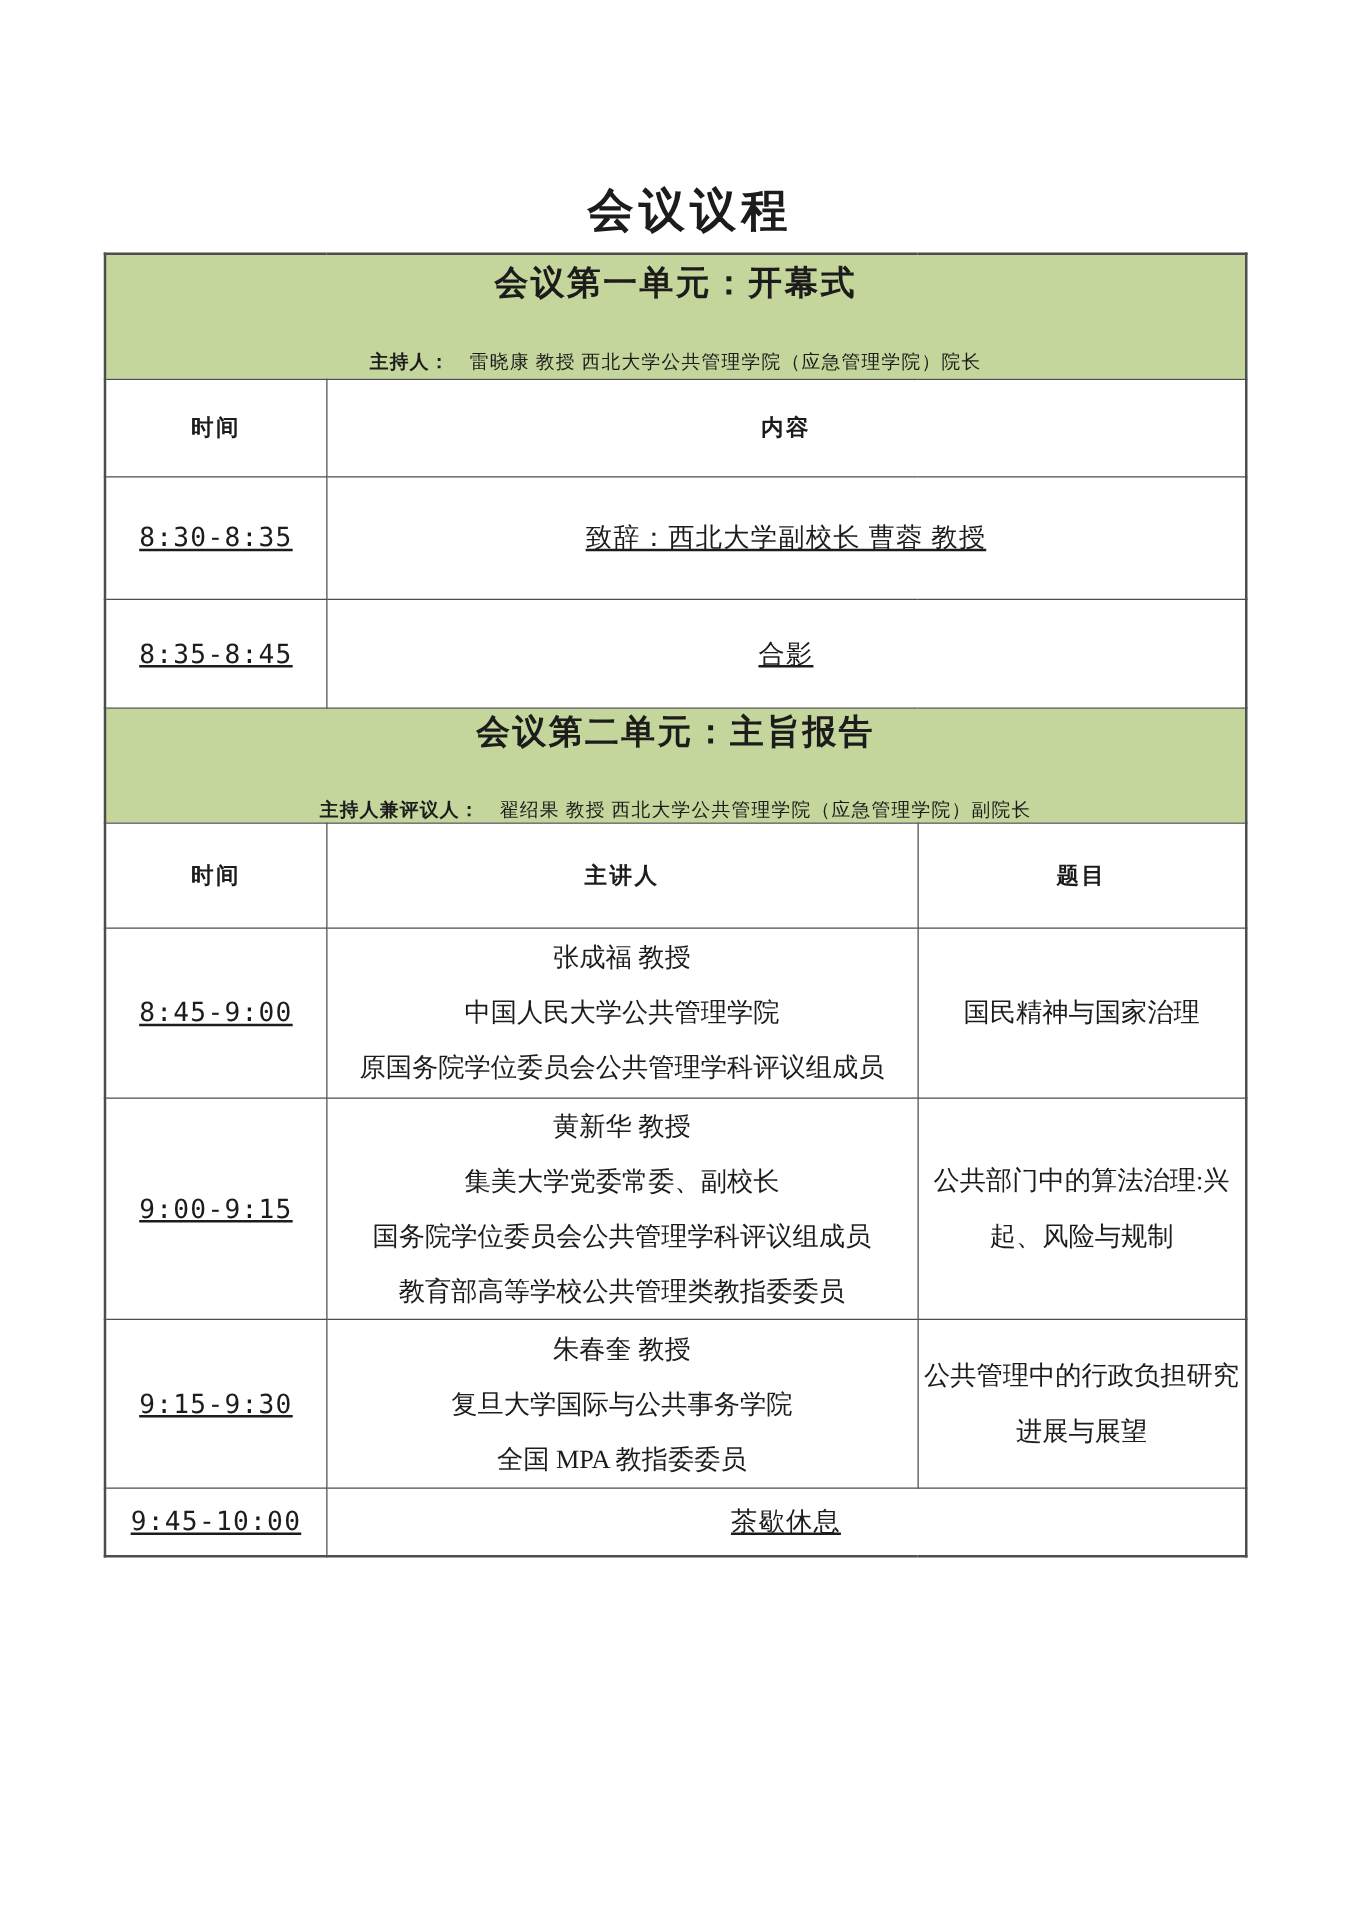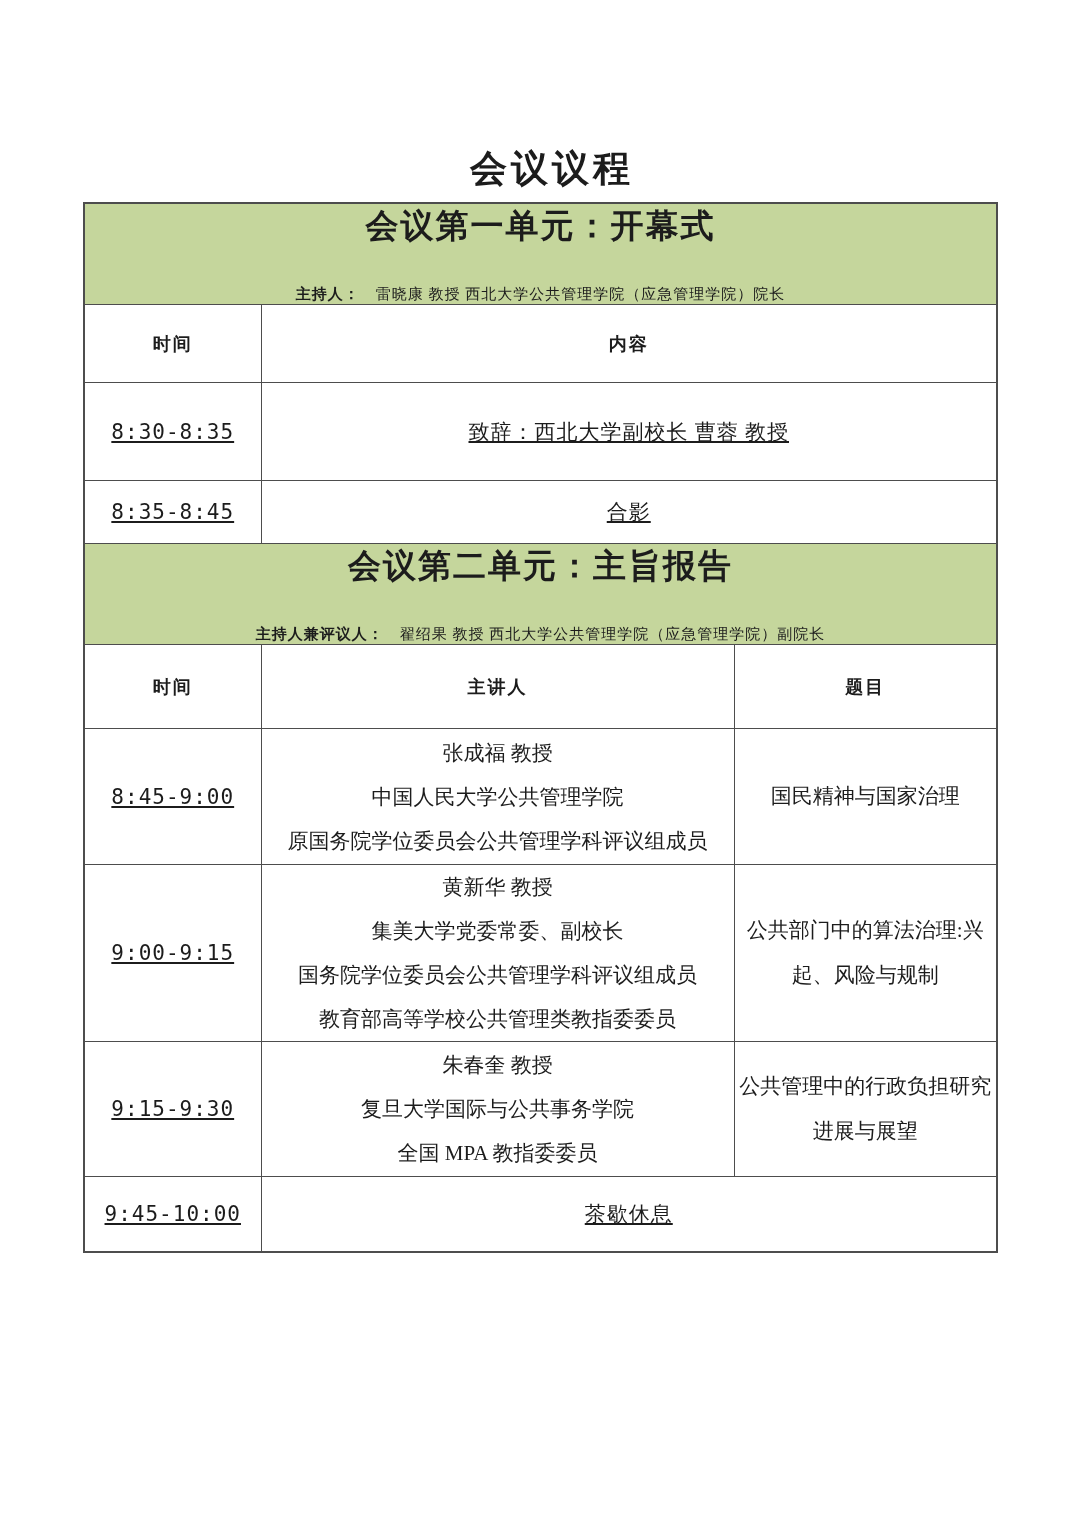--- a/index.html
+++ b/index.html
@@ -43,21 +43,21 @@
     text-align: center;
     vertical-align: middle;
     padding: 0;
     font-size: 21px;
     overflow: hidden;
   }
   tr.green-row td {
     background: #c5d69c;
   }
   .sec-title {
-    font-size: 33px;
+    font-size: 27px;
     font-weight: bold;
     letter-spacing: 2px;
     margin-bottom: 15px;
   }
   .sec-host {
     font-size: 15px;
     letter-spacing: 1px;
     margin-top: 36px;
   }
   .host-label {
@@ -117,21 +117,21 @@
       <tr class="head-row" style="height:78px">
         <td>时间</td>
         <td colspan="2">内容</td>
       </tr>
 
       <tr style="height:98px">
         <td class="time-cell">8:30-8:35</td>
         <td colspan="2" class="content-cell">致辞：西北大学副校长 曹蓉 教授</td>
       </tr>
 
-      <tr style="height:63px">
+      <tr style="height:87px">
         <td class="time-cell">8:35-8:45</td>
         <td colspan="2" class="content-cell">合影</td>
       </tr>
 
       <tr class="green-row" style="height:92px">
         <td colspan="3">
           <div class="sec-title">会议第二单元：主旨报告</div>
           <div class="sec-host">
             <span class="host-label">主持人兼评议人：</span><span>翟绍果 教授 西北大学公共管理学院（应急管理学院）副院长</span>
           </div>
@@ -169,20 +169,20 @@
         <td class="time-cell">9:15-9:30</td>
         <td class="speaker-cell">
           <div class="spk-line">朱春奎 教授</div>
           <div class="spk-line">复旦大学国际与公共事务学院</div>
           <div class="spk-line">全国 MPA 教指委委员</div>
         </td>
         <td class="topic-cell">公共管理中的行政负担研究进展与展望</td>
       </tr>
 
 
-      <tr style="height:75px">
+      <tr style="height:55px">
         <td class="time-cell">9:45-10:00</td>
         <td colspan="2" class="content-cell">茶歇休息</td>
       </tr>
 
     </tbody>
   </table>
 </div>
 
 </body></html>

